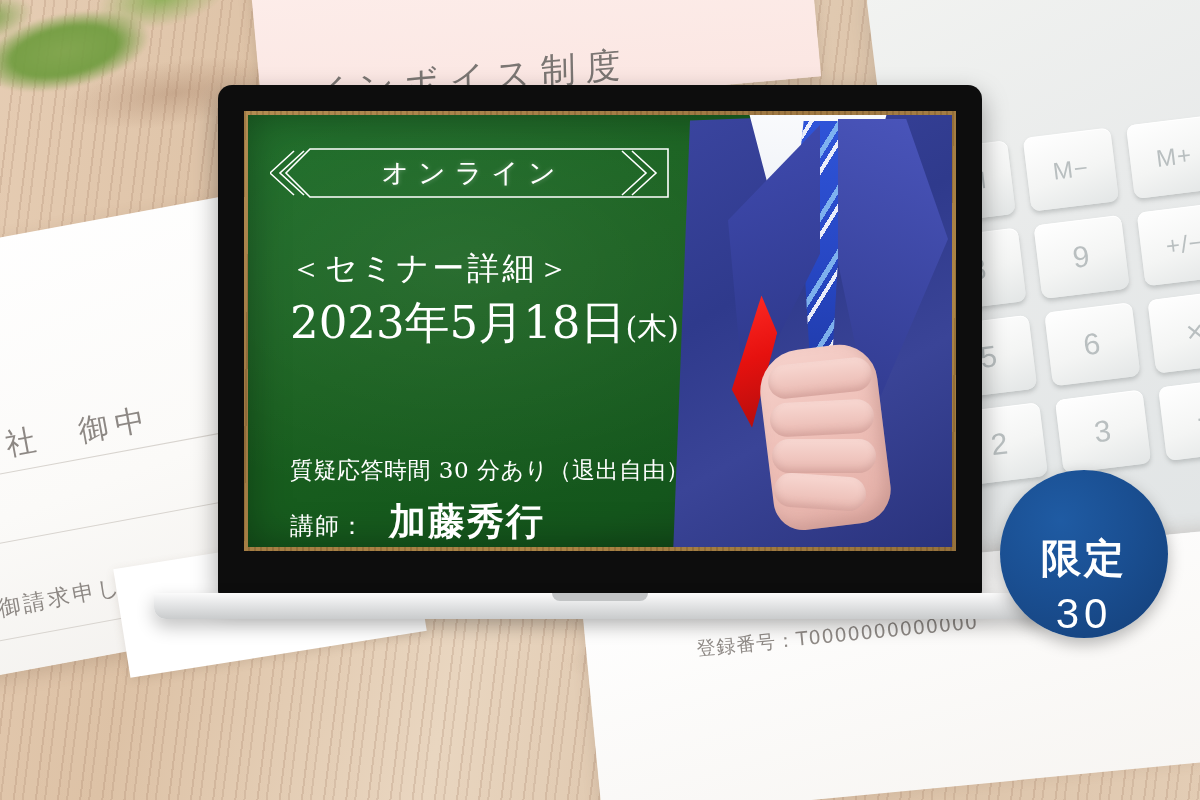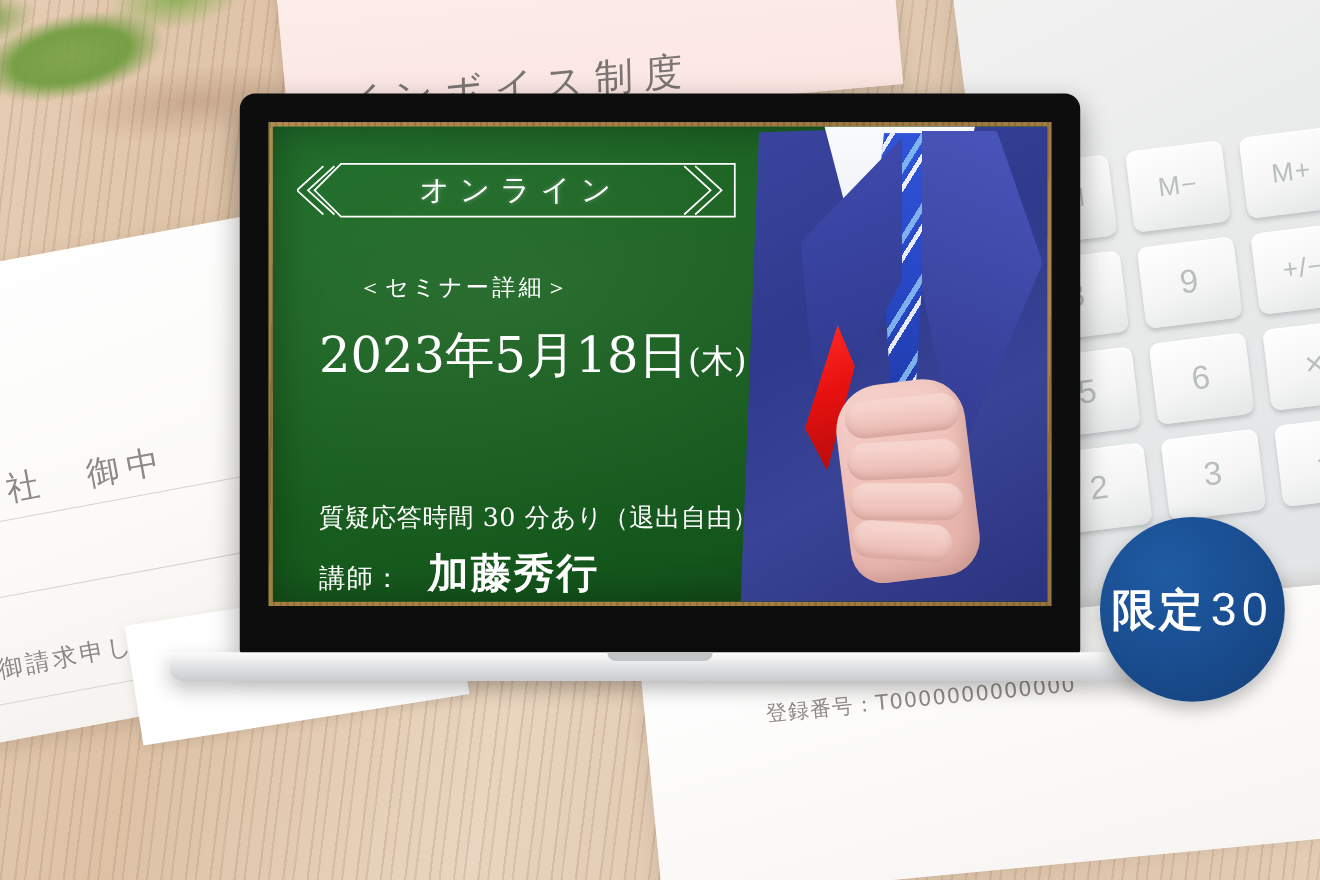--- a/index.html
+++ b/index.html
@@ -173,21 +173,21 @@
   .ribbon-label {
     position:absolute; inset:0; display:flex; align-items:center; justify-content:center;
     color:#fff; font-size:27px; letter-spacing:9px; font-weight:400;
     font-family:"DejaVu Sans", sans-serif;
     text-shadow:0 0 5px rgba(255,255,255,.35);
     padding-left:6px;
   }
 
   
   .board-txt { position:absolute; color:#fff; font-family:"DejaVu Serif", serif; white-space:nowrap; }
-  .t-detail  { left:42px; top:132px; font-size:21px; letter-spacing:3px;margin-left:36px; }
+  .t-detail  { left:42px; top:132px; font-size:32px; letter-spacing:3px; }
   .t-date    { left:42px; top:178px; font-size:45px; letter-spacing:0px; }
   .t-date .small { font-size:30px; }
   .t-time    { left:42px; top:242px; font-size:45px; letter-spacing:2px; }
   .t-note1   { left:42px; top:306px; font-size:23px; letter-spacing:0.5px; }
   .t-note2   { left:42px; top:340px; font-size:23px; letter-spacing:0.5px; }
   .t-lect    { left:42px; top:382px; font-size:24px; letter-spacing:1px; }
   .t-lect b  { font-size:37px; font-weight:700; letter-spacing:2px;margin-left:24px; }
 
   
   .person {
@@ -249,21 +249,21 @@
     transform:rotate(10deg);
     box-shadow:0 2px 6px rgba(0,0,0,.25);
   }
 
   
   .badge {
     position:absolute; left:1000px; top:470px; width:168px; height:168px;
     border-radius:50%;
     background:radial-gradient(circle at 36% 30%, #1f5ba3 0%, #1a4f92 45%, #143f78 100%);
     box-shadow:0 6px 16px rgba(0,0,0,.28);
-    display:flex; align-items:center; justify-content:center;
+    display:flex; flex-direction:column; align-items:center; justify-content:flex-end;
     color:#fff; gap:4px;
   }
   .badge-top {
     font-size:40px; font-weight:700; letter-spacing:3px;
     font-family:"DejaVu Sans", sans-serif;
   }
   .badge-num {
     font-size:42px; font-weight:400; letter-spacing:5px;
     font-family:"Liberation Sans", sans-serif;
   }

